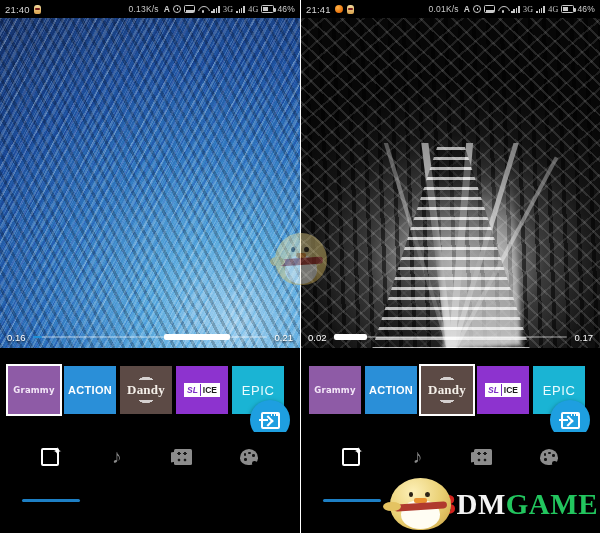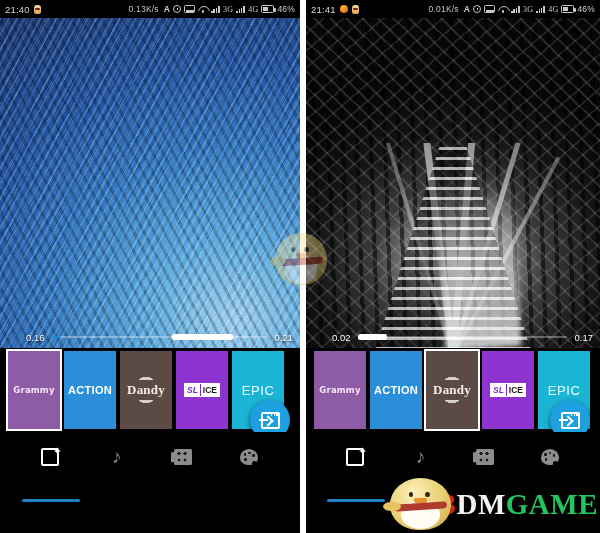--- a/index.html
+++ b/index.html
@@ -3,21 +3,21 @@
 <meta charset="utf-8">
 <style>
   * { margin:0; padding:0; box-sizing:border-box; }
   html,body{
     width:600px; height:533px; background:#000; overflow:hidden;
     font-family:"Liberation Sans", sans-serif;
   }
   #app { position:relative; width:600px; height:533px; background:#000; display:flex; }
 
   .panel { position:relative; width:300px; height:533px; background:#000; overflow:hidden; }
-  .panel + .panel { border-left:6px solid #ffffff; }
+  .panel + .panel { border-left:1px solid #ffffff; }
 
   
   .statusbar{
     position:relative; height:18px; width:100%;
     background:#000; color:#cfcfcf;
     display:flex; align-items:center; justify-content:space-between;
     padding:0 5px; font-size:9px; letter-spacing:.2px;
   }
   .sb-left{ display:flex; align-items:center; gap:4px; }
   .sb-right{ display:flex; align-items:center; gap:3px; }
@@ -134,39 +134,39 @@
   .glare{
     position:absolute; left:46%; bottom:0; width:26%; height:85%;
     background:linear-gradient(to top, rgba(255,255,255,.75), rgba(255,255,255,0));
     filter:blur(2px); transform:rotate(-3deg);
   }
 
   
   .timestrip{
     position:absolute; left:0; right:0; bottom:0; height:22px;
     display:flex; align-items:center; gap:6px; padding:0 7px;
-    color:#fff; font-size:9.5px;margin-left:19px;
+    color:#fff; font-size:9.5px;
   }
   .tstart, .tend{ text-shadow:0 1px 2px rgba(0,0,0,.85); min-width:20px; }
   .tend{ text-align:right; }
   .track{
     position:relative; flex:1; height:2.5px; background:rgba(255,255,255,.32); border-radius:2px;
   }
   .track .played{ position:absolute; left:0; top:0; bottom:0; background:#1d8ed6; border-radius:2px; }
   .track .sel{
     position:absolute; top:-1.5px; bottom:-1.5px; background:#fff; border-radius:2px;
   }
 
   
   .filters{
     position:relative; height:84px; background:#000;
     display:flex; align-items:center; gap:4px; padding:0 8px; overflow:hidden;
   }
   .tile{
-    position:relative; width:52px; height:78px; flex:0 0 auto;
+    position:relative; width:52px; height:48px; flex:0 0 auto;
     display:flex; align-items:center; justify-content:center;
     overflow:hidden;
     text-align:center;
   }
   .tile.sel{ box-shadow:0 0 0 2px #ffffff; }
   .tile-lbl{ font-size:9px; font-weight:bold; letter-spacing:.4px; }
   .lbl-grammy{ font-family:"DejaVu Sans", sans-serif; font-weight:600; font-size:8.5px; color:#f3e6f7; letter-spacing:.2px; }
   .lbl-action{ color:#ffffff; font-size:11px; font-weight:bold; letter-spacing:.3px; }
   .lbl-epic{ color:#eafcff; font-size:13px; font-weight:normal; letter-spacing:.6px; }
   .dandy-wrap{ display:flex; flex-direction:column; align-items:center; gap:2px; }

